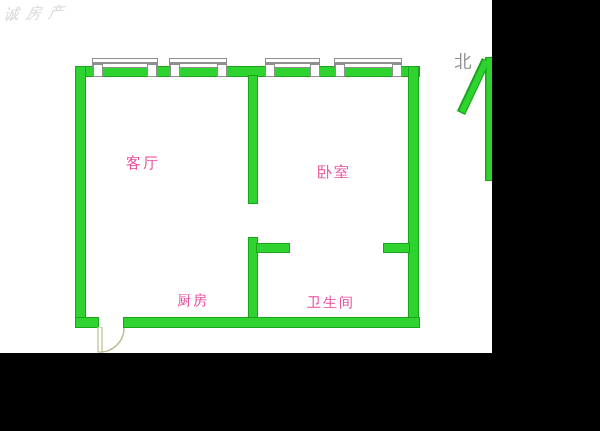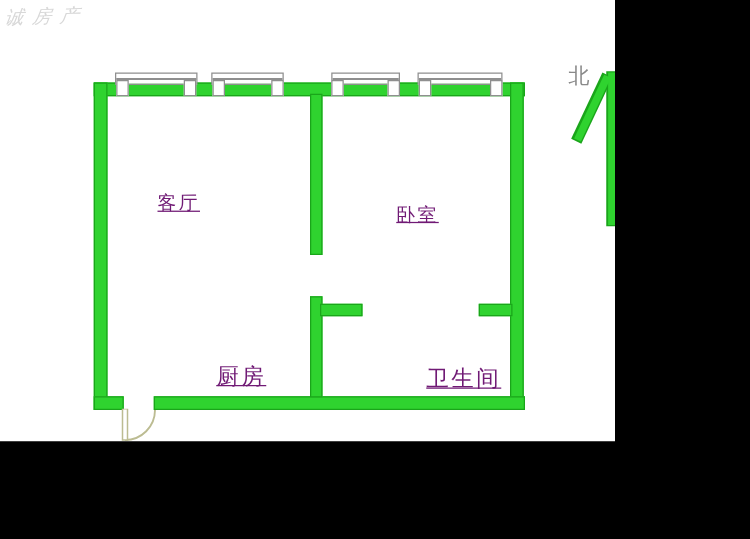--- a/index.html
+++ b/index.html
@@ -16,23 +16,23 @@
     position:absolute;top:58px;height:10px;box-sizing:border-box;
     border:1px solid #8f8f8f;
     background:linear-gradient(to bottom,#ffffff 0 40%,#8f8f8f 40% 60%,#ffffff 60% 100%);
   }
   .win-jamb{
     position:absolute;top:64px;width:10px;height:13px;box-sizing:border-box;
     background:#ffffff;border:1px solid #8f8f8f;
   }
   .room-label{
     position:absolute;transform:translate(-50%,-50%);
-    color:#701a75;font-size:15px;letter-spacing:2px;white-space:nowrap;text-decoration:underline;
+    color:#ec4899;font-size:15px;letter-spacing:2px;white-space:nowrap;
   }
-  .small-label{font-size:18px;}
+  .small-label{font-size:14px;}
   .north-label{
     position:absolute;transform:translate(-50%,-50%);
     color:#8a8a8a;font-size:17px;
   }
   .watermark{
     position:absolute;left:4px;top:4px;
     color:#d8d8d8;font-size:15px;font-style:italic;letter-spacing:7px;
     transform:skewX(-10deg) rotate(-2deg);
   }
   .mask{position:absolute;background:#000000;}
@@ -73,21 +73,21 @@
   <div class="win-jamb" style="left:392px;"></div>
 
   <svg style="left:86px;top:327px;" width="45" height="30" viewBox="0 0 45 30">
     <path d="M 14 25 A 24 24 0 0 0 38 1" fill="none" stroke="#bcbc92" stroke-width="1.5"></path>
     <rect x="12" y="0" width="4" height="25" fill="#ffffff" stroke="#bcbc92" stroke-width="1.2"></rect>
   </svg>
 
   <div class="room-label" style="left:143px;top:163px;">客厅</div>
   <div class="room-label" style="left:334px;top:172px;">卧室</div>
   <div class="room-label small-label" style="left:193px;top:301px;">厨房</div>
-  <div class="room-label small-label" style="left:331px;top:303px;margin-left:40px;">卫生间</div>
+  <div class="room-label small-label" style="left:331px;top:303px;">卫生间</div>
 
   <div class="north-label" style="left:463px;top:61px;">北</div>
   <svg style="left:450px;top:50px;" width="50" height="135" viewBox="0 0 50 135">
     <line x1="39.5" y1="7" x2="39.5" y2="131" stroke="#1aa51a" stroke-width="9"></line>
     <line x1="36" y1="10" x2="11" y2="63" stroke="#1aa51a" stroke-width="9"></line>
     <line x1="39.5" y1="8" x2="39.5" y2="130" stroke="#2fd32f" stroke-width="6"></line>
     <line x1="36" y1="11" x2="12" y2="62" stroke="#2fd32f" stroke-width="6"></line>
   </svg>
 
   <div class="mask" style="left:492px;top:0;width:108px;height:431px;"></div>

